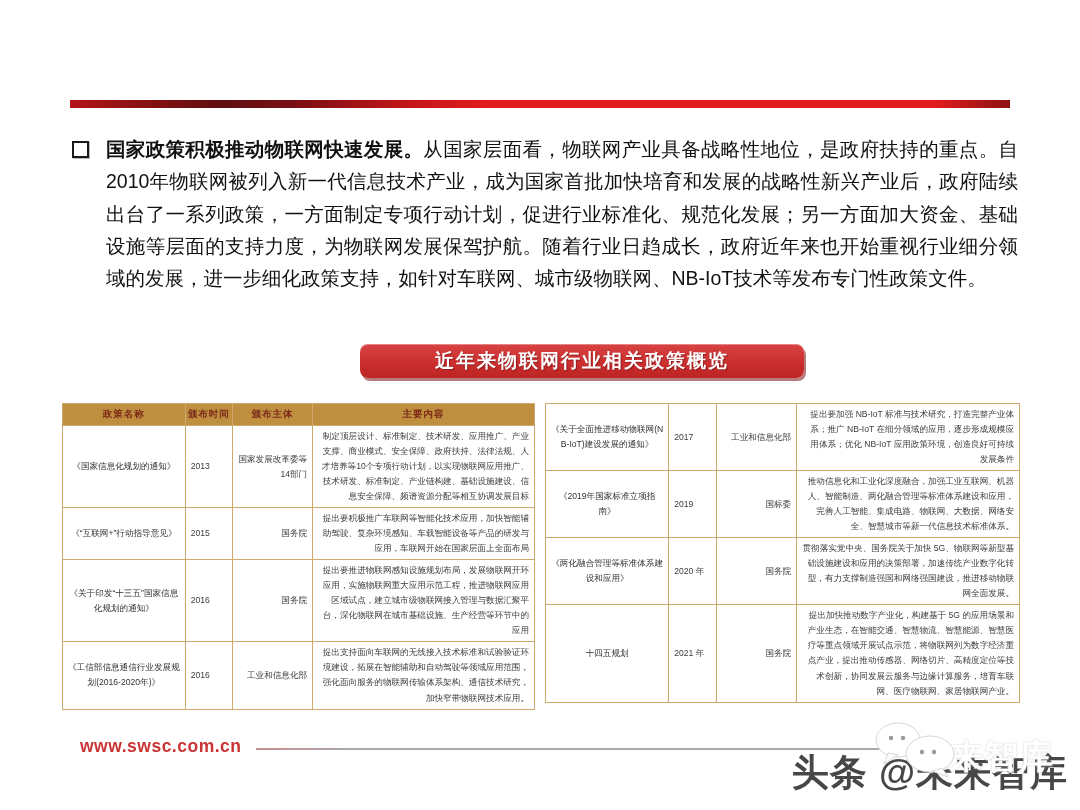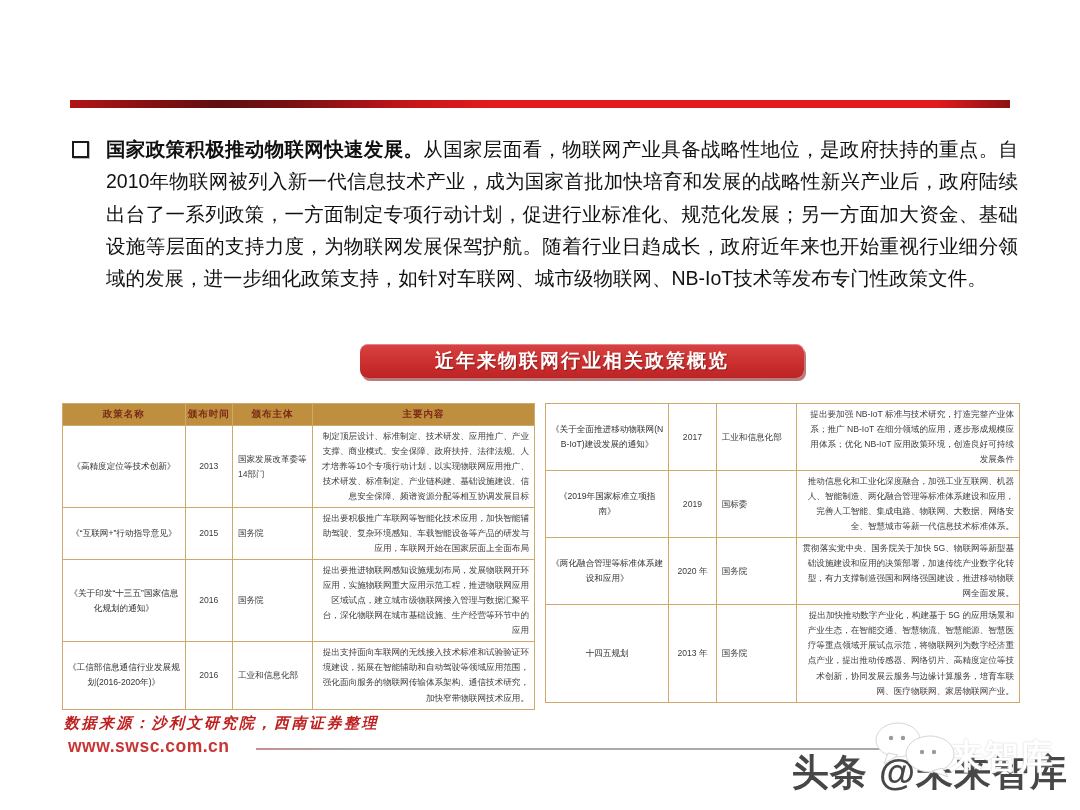--- a/index.html
+++ b/index.html
@@ -34,28 +34,28 @@
   .tables{position:absolute;top:403px;left:62px;width:958px;display:flex;gap:10px;
           align-items:flex-start;}
   table.policy{border-collapse:collapse;table-layout:fixed;background:#fff;}
   table.policy.left{width:473px;}
   table.policy.right{width:475px;}
   table.policy th{background:#bd8f3f;color:#7d2a18;font-weight:bold;font-size:9.5px;
                   padding:4px 2px;border:1px solid #cfa96b;letter-spacing:1px;}
   table.policy td{border:1px solid #cfa96b;padding:3px 5px;font-size:8.6px;line-height:1.75;
                   color:#3c3c3c;vertical-align:middle;word-break:break-all;}
   table.policy td.c0{text-align:center;color:#333;}
-  table.policy td.c1{text-align:center;}
-  table.policy td.c2{text-align:left;}
+  table.policy td.c1{text-align:left;}
+  table.policy td.c2{text-align:right;}
   table.policy td.c3{text-align:right;}
 
   
   .src-line{position:absolute;left:64px;top:714px;font-family:"DejaVu Serif","Liberation Serif",serif;
             font-style:italic;font-weight:bold;font-size:15px;color:#bf1f1f;letter-spacing:2.5px;}
-  .website{position:absolute;left:68px;top:736px;font-size:17.5px;font-weight:bold;
+  .website{position:absolute;left:80px;top:736px;font-size:17.5px;font-weight:bold;
            color:#c93434;letter-spacing:.5px;}
   .footer-rule{position:absolute;left:256px;top:748px;width:650px;height:2px;
                background:linear-gradient(90deg,#c98f8f,#a9a9a9 15%,#a9a9a9);}
 
   
   .watermark{position:absolute;right:10px;bottom:8px;width:250px;height:72px;}
   .wm-dark{position:absolute;right:2px;bottom:4px;font-size:37px;font-weight:bold;
            color:#474747;letter-spacing:1px;white-space:nowrap;}
   .wm-ghost{position:absolute;right:16px;bottom:22px;font-size:34px;font-weight:bold;
             color:#ffffff;letter-spacing:1px;white-space:nowrap;
@@ -89,21 +89,21 @@
       <thead>
         <tr>
           <th>政策名称</th>
           <th>颁布时间</th>
           <th>颁布主体</th>
           <th>主要内容</th>
         </tr>
       </thead>
       <tbody>
           <tr>
-            <td class="c0">《高精度定位等技术创新》</td>
+            <td class="c0">《国家信息化规划的通知》</td>
             <td class="c1">2013</td>
             <td class="c2">国家发展改革委等14部门</td>
             <td class="c3">制定顶层设计、标准制定、技术研发、应用推广、产业支撑、商业模式、安全保障、政府扶持、法律法规、人才培养等10个专项行动计划，以实现物联网应用推广、技术研发、标准制定、产业链构建、基础设施建设、信息安全保障、频谱资源分配等相互协调发展目标</td>
           </tr>
           <tr>
             <td class="c0">《“互联网+”行动指导意见》</td>
             <td class="c1">2015</td>
             <td class="c2">国务院</td>
             <td class="c3">提出要积极推广车联网等智能化技术应用，加快智能辅助驾驶、复杂环境感知、车载智能设备等产品的研发与应用，车联网开始在国家层面上全面布局</td>
           </tr>
@@ -143,29 +143,28 @@
             <td class="c3">推动信息化和工业化深度融合，加强工业互联网、机器人、智能制造、两化融合管理等标准体系建设和应用，完善人工智能、集成电路、物联网、大数据、网络安全、智慧城市等新一代信息技术标准体系。</td>
           </tr>
           <tr>
             <td class="c0">《两化融合管理等标准体系建设和应用》</td>
             <td class="c1">2020 年</td>
             <td class="c2">国务院</td>
             <td class="c3">贯彻落实党中央、国务院关于加快 5G、物联网等新型基础设施建设和应用的决策部署，加速传统产业数字化转型，有力支撑制造强国和网络强国建设，推进移动物联网全面发展。</td>
           </tr>
           <tr>
             <td class="c0">十四五规划</td>
-            <td class="c1">2013 年</td>
+            <td class="c1">2021 年</td>
             <td class="c2">国务院</td>
             <td class="c3">提出加快推动数字产业化，构建基于 5G 的应用场景和产业生态，在智能交通、智慧物流、智慧能源、智慧医疗等重点领域开展试点示范，将物联网列为数字经济重点产业，提出推动传感器、网络切片、高精度定位等技术创新，协同发展云服务与边缘计算服务，培育车联网、医疗物联网、家居物联网产业。</td>
           </tr>
         </tbody>
     </table>
   </div>
 
-  <div class="src-line">数据来源：沙利文研究院，西南证券整理</div>
   <div class="website">www.swsc.com.cn</div>
   <div class="footer-rule"></div>
 
   <div class="watermark">
     <div class="wm-dark">头条 @未来智库</div>
     <div class="wm-ghost">未来智库</div>
     <svg class="wm-bubbles" width="86" height="58" viewBox="0 0 86 58">
       <ellipse cx="26" cy="20" rx="22" ry="17" fill="#ffffff" stroke="#d6d6d6" stroke-width="1"></ellipse>
       <polygon points="16,33 12,44 26,35" fill="#ffffff" stroke="#d6d6d6" stroke-width="1"></polygon>
       <circle cx="19" cy="18" r="2.2" fill="#9a9a9a"></circle>

